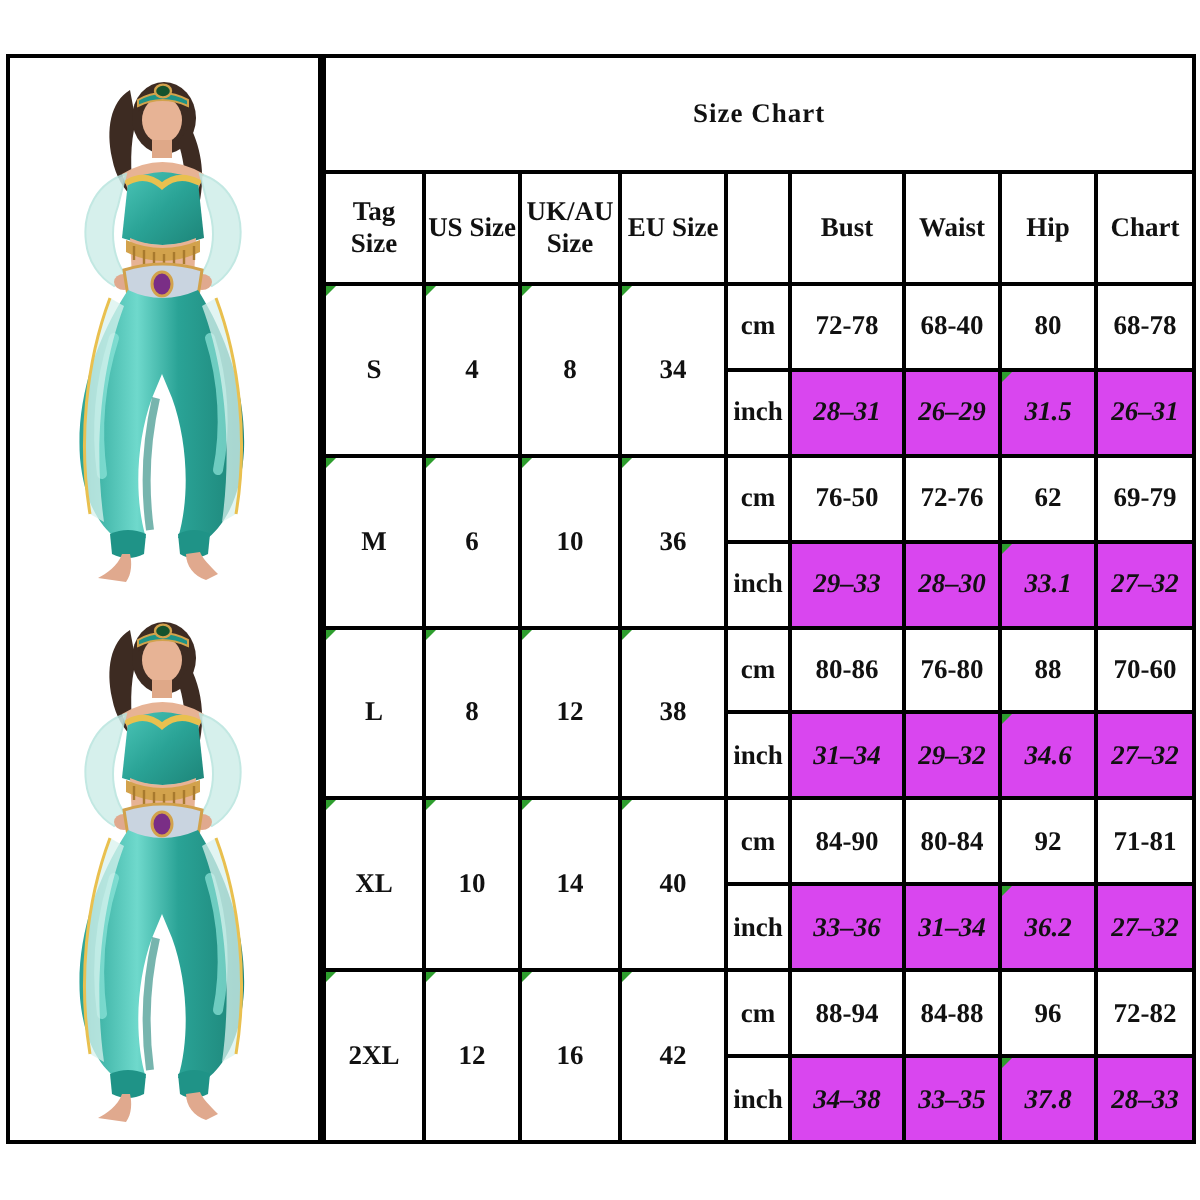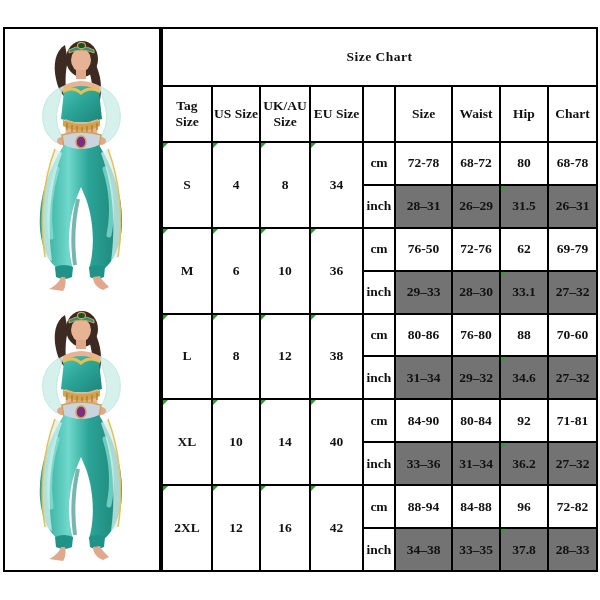--- a/index.html
+++ b/index.html
@@ -20,21 +20,21 @@
     border-collapse: collapse; table-layout: fixed;
     width: 436px; height: 545px; background: #fff;
   }
   table.size-chart td {
     border: 2px solid #000; text-align: center; vertical-align: middle;
     font-weight: bold; font-size: 13.5px; color: #111;
     position: relative; padding: 1px; overflow: hidden;
   }
   td.title-cell { font-size: 17.5px; height: 58px; letter-spacing: 0.5px; }
   tr.header-row td { height: 56px; font-size: 13.5px; line-height: 1.15; }
-  td.gray { background: #737373; }
+  td.gray { background: #d946ef; font-style: italic; }
   td.unit { font-size: 12.5px; margin-left: 44px; }
   .tri {
     position: absolute; top: 0; left: 0; width: 0; height: 0;
     border-top: 5px solid #2e9e2e; border-right: 5px solid transparent;
   }
 </style>
 </head>
 <body>
 
 <div class="stage">
@@ -124,33 +124,33 @@
       <tbody id="chart-body">
         <tr>
           <td colspan="9" class="title-cell">Size Chart</td>
         </tr>
         <tr class="header-row">
           <td>Tag Size</td>
           <td>US Size</td>
           <td>UK/AU Size</td>
           <td>EU Size</td>
           <td></td>
-          <td>Size</td>
+          <td>Bust</td>
           <td>Waist</td>
           <td>Hip</td>
           <td>Chart</td>
         </tr>
       <tr>
             <td rowspan="2">S<span class="tri"></span></td>
             <td rowspan="2">4<span class="tri"></span></td>
             <td rowspan="2">8<span class="tri"></span></td>
             <td rowspan="2">34<span class="tri"></span></td>
             <td class="unit">cm</td>
             <td>72-78</td>
-            <td>68-72</td>
+            <td>68-40</td>
             <td>80</td>
             <td>68-78</td>
           </tr>
           <tr>
             <td class="unit">inch</td>
             <td class="gray">28–31</td>
             <td class="gray">26–29</td>
             <td class="gray">31.5<span class="tri"></span></td>
             <td class="gray">26–31</td>
           </tr>

